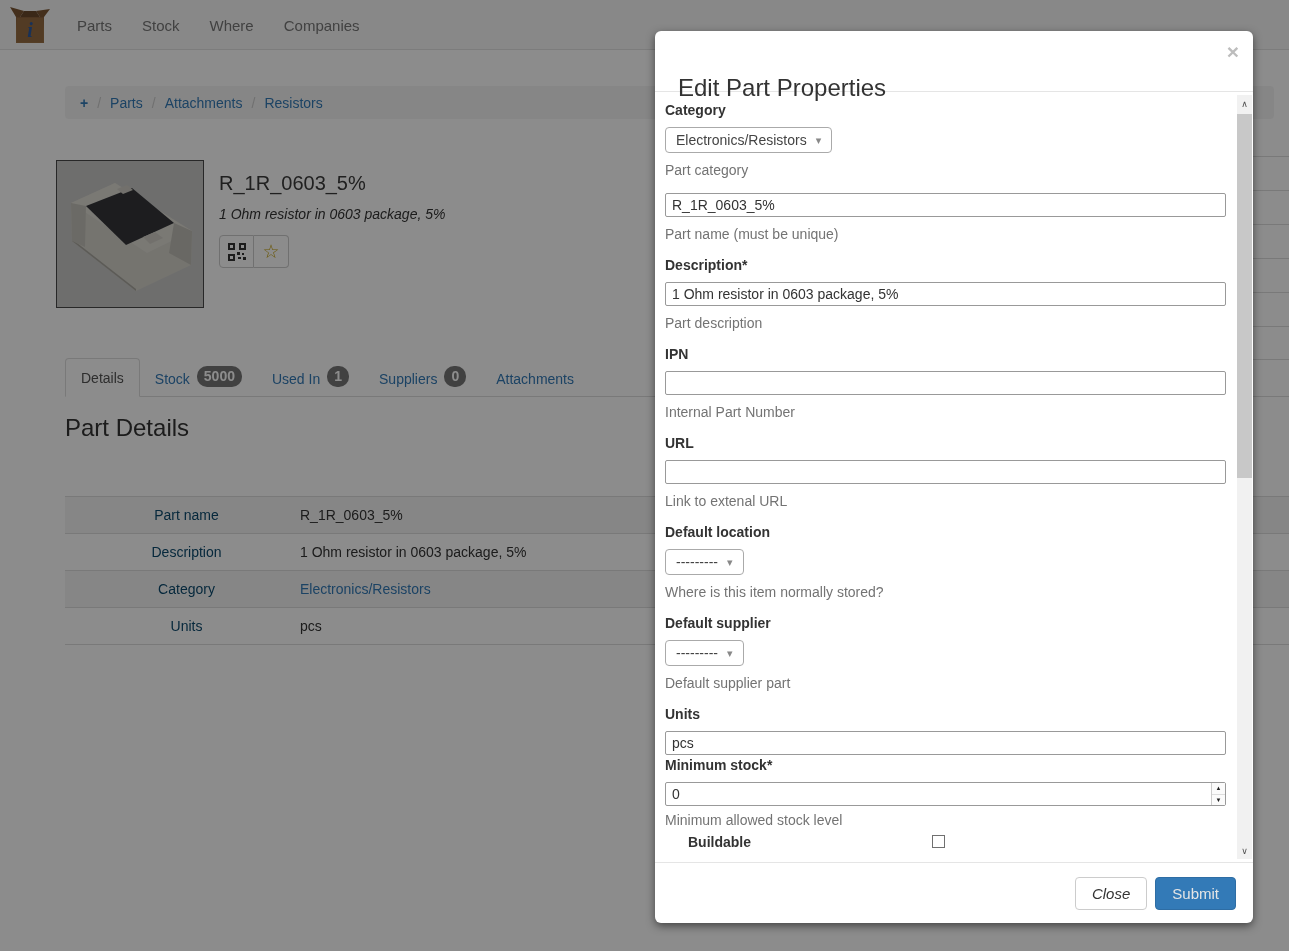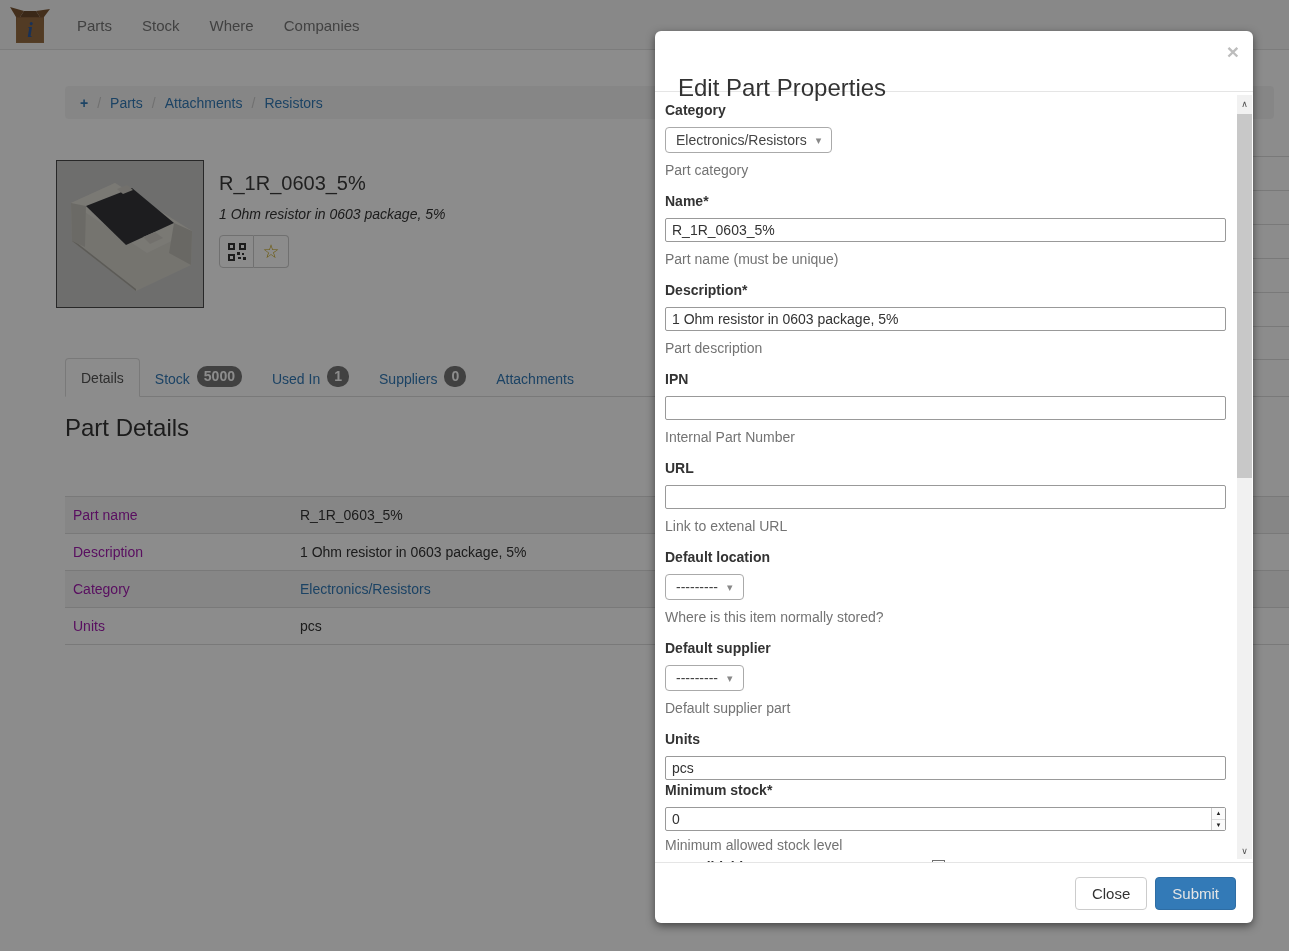--- a/index.html
+++ b/index.html
@@ -44,21 +44,21 @@
   .tab.active { background:#fff; border:1px solid #ddd; border-bottom:1px solid #fff;
     border-radius:4px 4px 0 0; color:#555; }
   .badge { background:#777; color:#fff; font-size:14px; font-weight:bold;
     padding:2px 7px; border-radius:10px; line-height:1.2; }
 
   .section-title { position:absolute; left:65px; top:414px; font-size:24px; color:#333; font-weight:500; }
 
   .details-table { position:absolute; left:65px; right:0; top:496px; border-top:1px solid #ddd; }
   .d-row { display:flex; height:37px; align-items:center; border-bottom:1px solid #ddd; }
   .d-row:nth-child(odd) { background:#f5f5f5; }
-  .d-label { width:235px; padding-left:8px; color:#a21caf; }
+  .d-label { width:235px; padding-left:8px; color:#0c4a6e;text-align:center; }
   .d-value { color:#333; }
   .d-value a { color:#337ab7; text-decoration:none; cursor:pointer; }
 
   
   .overlay { position:absolute; inset:0; background:rgba(0,0,0,0.45); z-index:10; }
 
   .modal { position:absolute; left:655px; top:31px; width:598px; height:892px;
     background:#fff; border-radius:6px; z-index:20;
     box-shadow:0 3px 9px rgba(0,0,0,0.5); }
   .modal-header { position:relative; height:61px; border-bottom:1px solid #e5e5e5; }
@@ -105,21 +105,21 @@
   .scroll-arrow.up { top:0; }
   .scroll-arrow.down { bottom:0; }
   .scroll-thumb { position:absolute; left:0; top:19px; width:15px; height:364px;
     background:#c8c8c8; cursor:pointer; }
 
   .modal-footer { position:absolute; left:0; right:0; bottom:0; height:61px;
     border-top:1px solid #e5e5e5; display:flex; align-items:center;
     justify-content:flex-end; gap:8px; padding:0 17px; }
   .btn { font-size:15px; padding:7px 16px; border-radius:4px; cursor:pointer;
     font-family:"Liberation Sans", sans-serif; }
-  .btn-default { background:#fff; border:1px solid #ccc; color:#333; }
+  .btn-default { background:#fff; border:1px solid #ccc; color:#333;font-style:italic; }
   .btn-primary { background:#337ab7; border:1px solid #2e6da4; color:#e5e5e5; }
 </style>
 </head>
 <body>
 
 <div class="page">
 
   <div class="navbar">
     <svg class="brand" viewBox="0 0 44 44">
       <polygon points="8,14 36,14 36,40 8,40" fill="#9c7146"></polygon>
@@ -252,21 +252,20 @@
       <div class="form-group">
         <label class="control-label">Category</label>
         <div class="select-box">
           <span>Electronics/Resistors</span>
           <span class="select-caret">▾</span>
         </div>
         <div class="help-block">Part category</div>
       </div>
 
       <div class="form-group">
-        <label class="control-label">Name*</label>
         <input class="text-input" type="text" value="R_1R_0603_5%" style="">
         <div class="help-block">Part name (must be unique)</div>
       </div>
 
       <div class="form-group">
         <label class="control-label">Description*</label>
         <input class="text-input" type="text" value="1 Ohm resistor in 0603 package, 5%" style="">
         <div class="help-block">Part description</div>
       </div>
 

